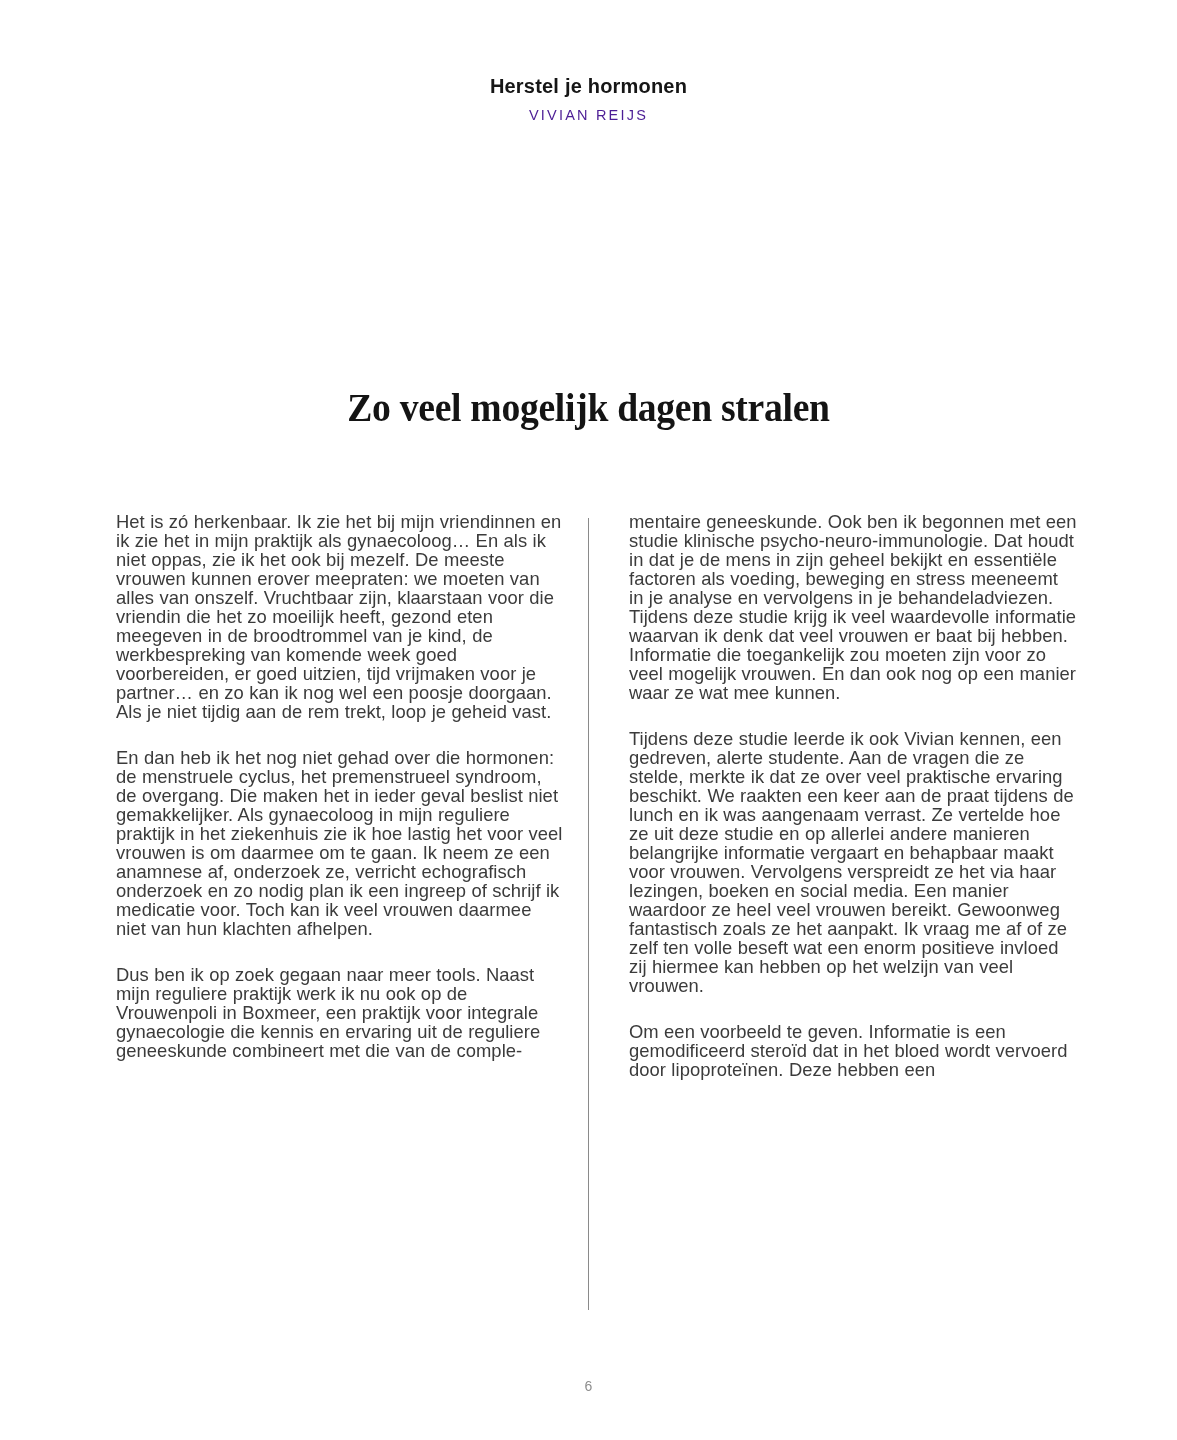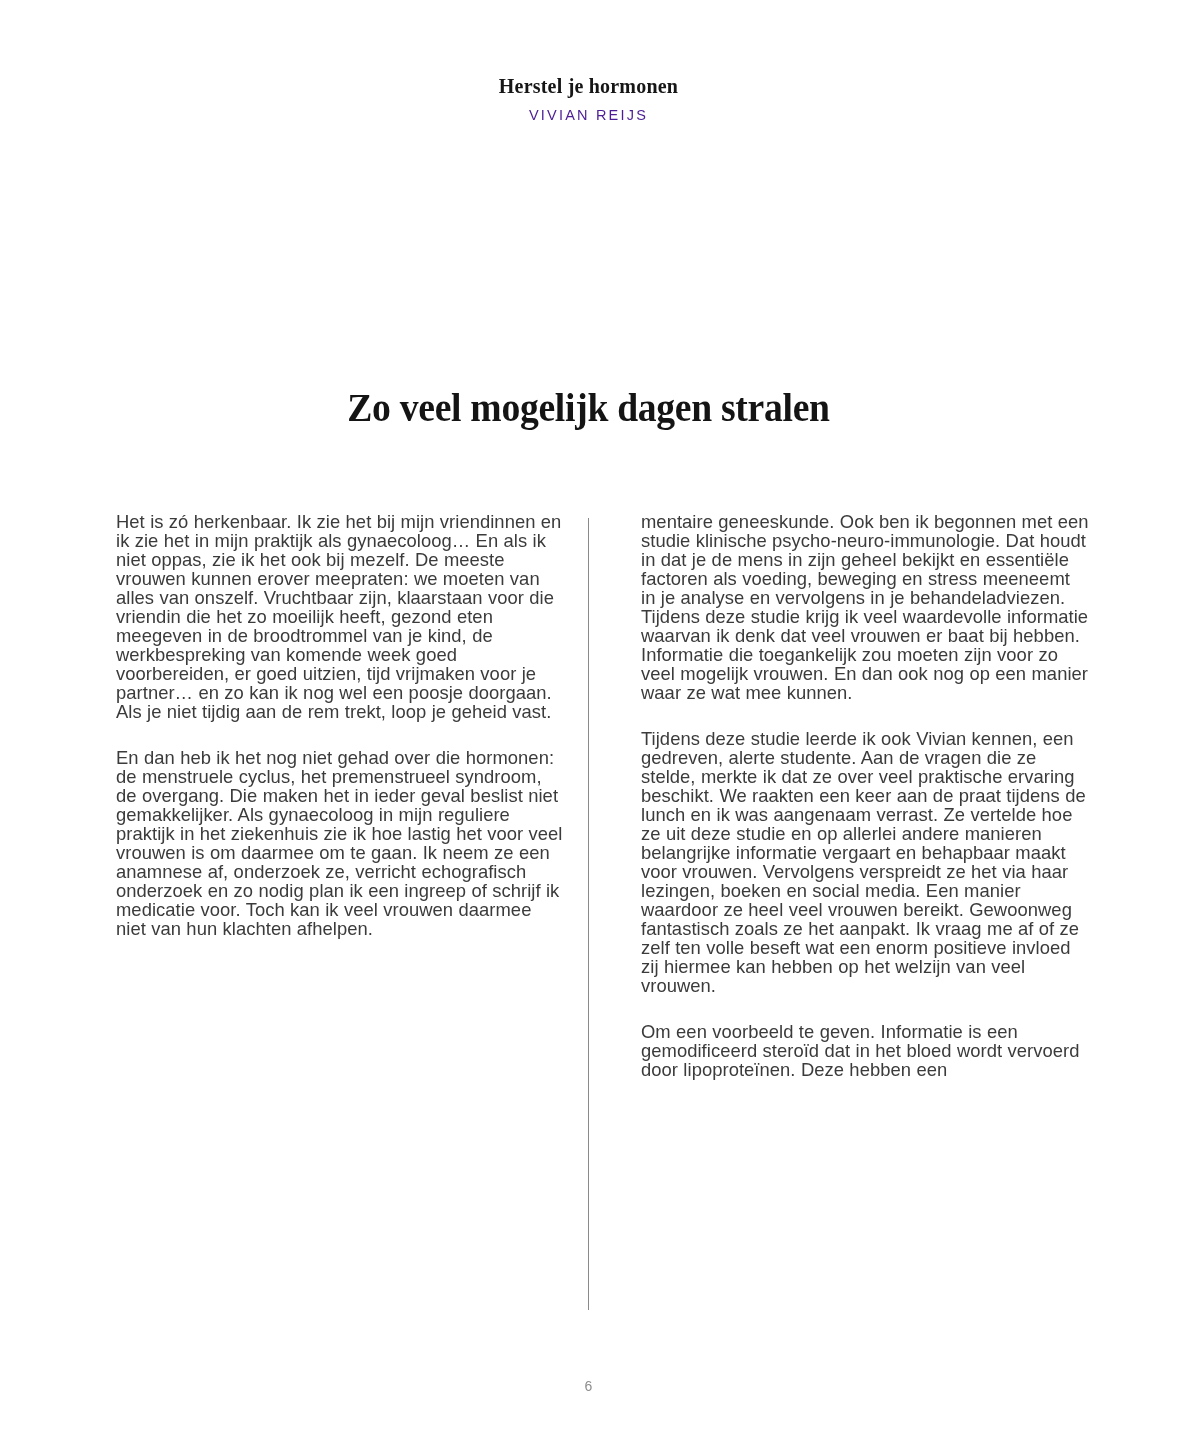--- a/index.html
+++ b/index.html
@@ -25,21 +25,21 @@
 
   
   .running-head {
     position: absolute;
     top: 74px;
     left: 0;
     width: 1177px;
     text-align: center;
   }
   .running-head-title {
-    font-family: Liberation Serif, serif;
+    font-family: Liberation Sans, sans-serif;
     font-weight: bold;
     font-size: 20px;
     letter-spacing: 0.2px;
     color: #161616;
     line-height: 1.2;
     display: block;
   }
   .running-head-author {
     display: block;
     margin-top: 9px;
@@ -76,21 +76,21 @@
     width: 948px;
     display: flex;
     flex-direction: row;
     align-items: flex-start;
   }
   .col {
     width: 448px;
     flex: 0 0 448px;
   }
   .col-left { padding-right: 0; }
-  .col-right { margin-left: 52px; }
+  .col-right { margin-left: 40px; }
 
   .divider {
     width: 1px;
     align-self: stretch;
     background: #8a8a8a;
     margin-left: 24px;
     margin-top: 6px;
     margin-bottom: 0;
     flex: 0 0 1px;
     height: 792px;
@@ -130,20 +130,21 @@
     <span class="running-head-author">VIVIAN REIJS</span>
   </div>
 
   <h1 class="article-title">Zo veel mogelijk dagen stralen</h1>
 
   <div class="columns">
 
     <div class="col col-left">
       <p class="para">Het is zó herkenbaar. Ik zie het bij mijn vriendinnen en ik zie het in mijn praktijk als gynaecoloog… En als ik niet oppas, zie ik het ook bij mezelf. De meeste vrouwen kunnen erover meepraten: we moeten van alles van onszelf. Vruchtbaar zijn, klaarstaan voor die vriendin die het zo moeilijk heeft, gezond eten meegeven in de broodtrommel van je kind, de werkbespreking van komende week goed voorbereiden, er goed uitzien, tijd vrijmaken voor je partner… en zo kan ik nog wel een poosje doorgaan. Als je niet tijdig aan de rem trekt, loop je geheid vast.</p>
       <p class="para">En dan heb ik het nog niet gehad over die hormonen: de menstruele cyclus, het premenstrueel syndroom, de overgang. Die maken het in ieder geval beslist niet gemakkelijker. Als gynaecoloog in mijn reguliere praktijk in het ziekenhuis zie ik hoe lastig het voor veel vrouwen is om daarmee om te gaan. Ik neem ze een anamnese af, onderzoek ze, verricht echografisch onderzoek en zo nodig plan ik een ingreep of schrijf ik medicatie voor. Toch kan ik veel vrouwen daarmee niet van hun klachten afhelpen.</p>
+      <p class="para">Dus ben ik op zoek gegaan naar meer tools. Naast mijn reguliere praktijk werk ik nu ook op de Vrouwenpoli in Boxmeer, een praktijk voor integrale gynaecologie die kennis en ervaring uit de reguliere geneeskunde combineert met die van de comple-</p>
     </div>
 
     <div class="divider"></div>
 
     <div class="col col-right">
       <p class="para">mentaire geneeskunde. Ook ben ik begonnen met een studie klinische psycho-neuro-immunologie. Dat houdt in dat je de mens in zijn geheel bekijkt en essentiële factoren als voeding, beweging en stress meeneemt in je analyse en vervolgens in je behandeladviezen. Tijdens deze studie krijg ik veel waardevolle informatie waarvan ik denk dat veel vrouwen er baat bij hebben. Informatie die toegankelijk zou moeten zijn voor zo veel mogelijk vrouwen. En dan ook nog op een manier waar ze wat mee kunnen.</p>
       <p class="para">Tijdens deze studie leerde ik ook Vivian kennen, een gedreven, alerte studente. Aan de vragen die ze stelde, merkte ik dat ze over veel praktische ervaring beschikt. We raakten een keer aan de praat tijdens de lunch en ik was aangenaam verrast. Ze vertelde hoe ze uit deze studie en op allerlei andere manieren belangrijke informatie vergaart en behapbaar maakt voor vrouwen. Vervolgens verspreidt ze het via haar lezingen, boeken en social media. Een manier waardoor ze heel veel vrouwen bereikt. Gewoonweg fantastisch zoals ze het aanpakt. Ik vraag me af of ze zelf ten volle beseft wat een enorm positieve invloed zij hiermee kan hebben op het welzijn van veel vrouwen.</p>
       <p class="para">Om een voorbeeld te geven. Informatie is een gemodificeerd steroïd dat in het bloed wordt vervoerd door lipoproteïnen. Deze hebben een</p>
     </div>
 

